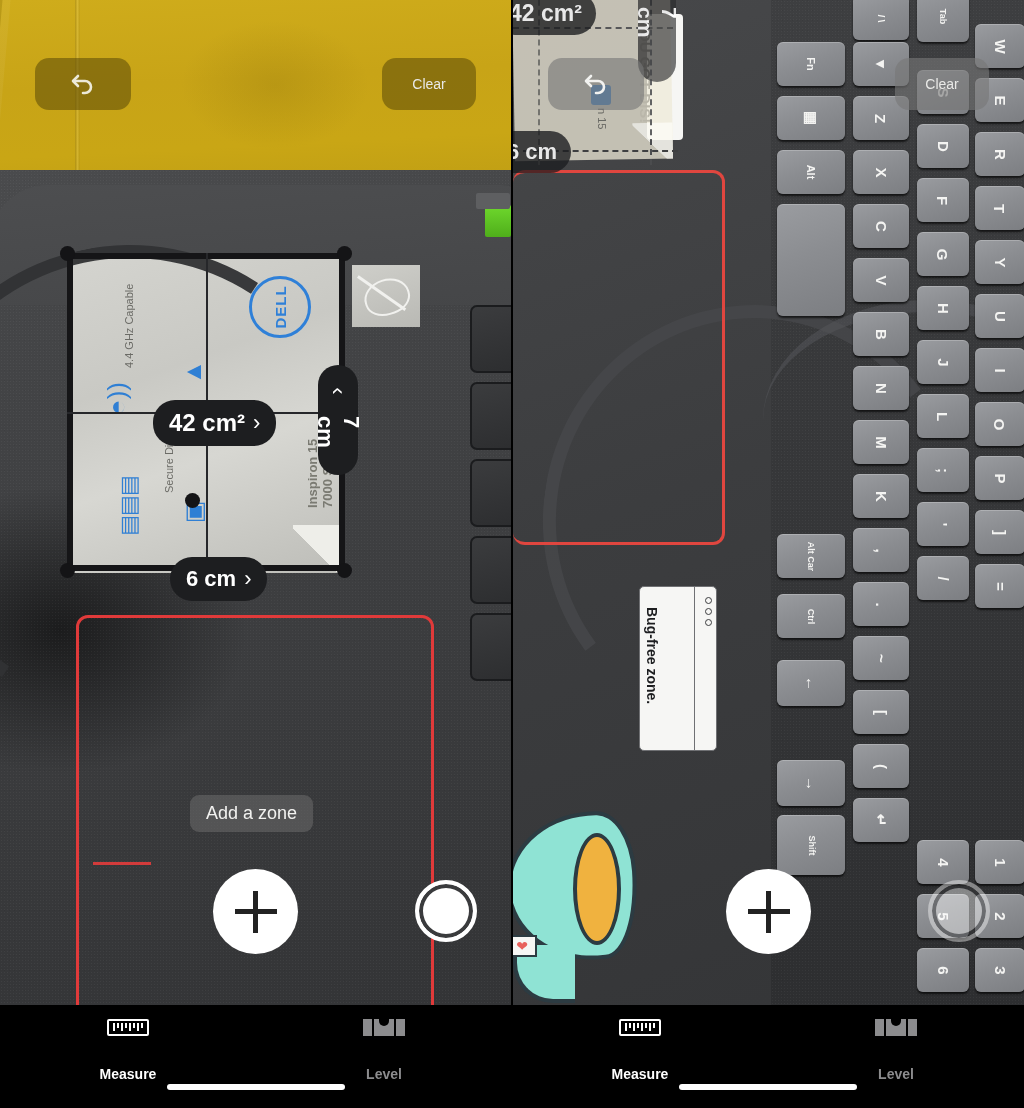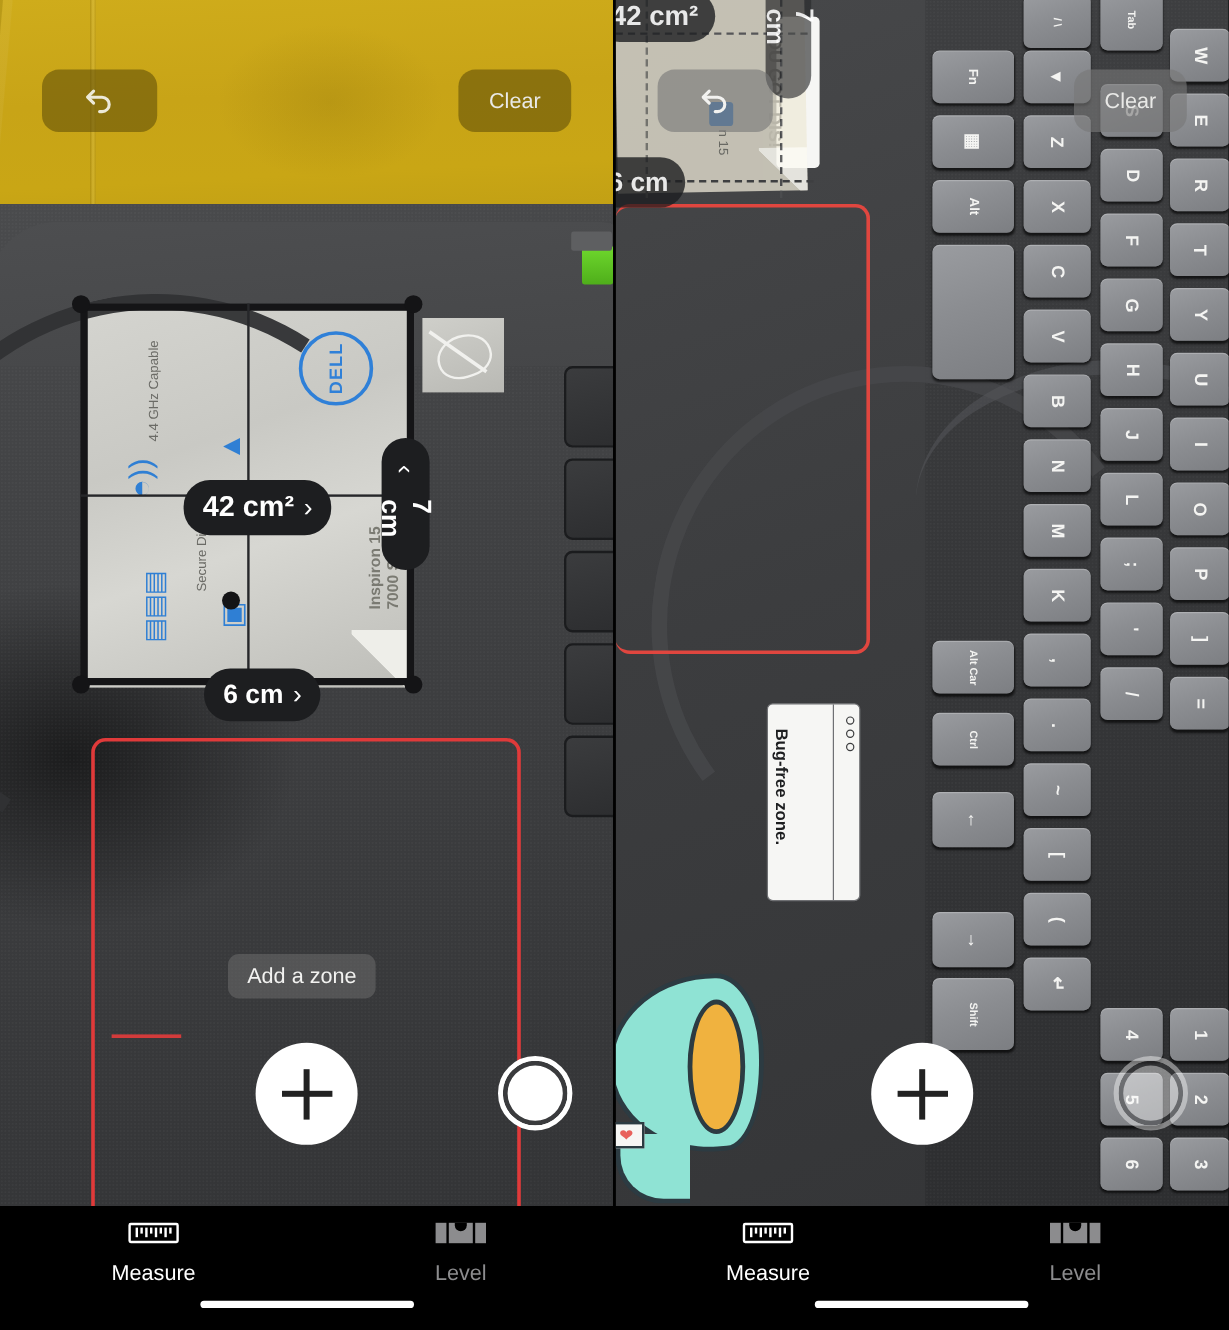--- a/index.html
+++ b/index.html
@@ -194,21 +194,21 @@
   
   .btn-undo, .btn-clear{
     position:absolute; border-radius:14px;
     background:rgba(120,120,120,.62);
     display:flex; align-items:center; justify-content:center; z-index:40;
   }
   .left .btn-undo, .left .btn-clear{ background:rgba(90,72,8,.55); }
   .btn-undo{ left:35px; top:58px; width:96px; height:52px; }
   .btn-clear{ left:382px; top:58px; width:94px; height:52px; }
   .right .btn-undo{ left:547px; }
-  .btn-clear span{ color:#e9e9e7; font-size:18px; }
+  .btn-clear span{ color:#e9e9e7; font-size:14px; }
   .undo-glyph{
     display:block; width:26px; height:22px; position:relative;
   }
   .undo-glyph svg{ display:block; }
 
   .hint{
     position:absolute; left:190px; top:795px; padding:8px 16px; border-radius:9px;
     background:rgba(108,108,108,.55); color:#f2f2f0; font-size:18px; z-index:40;
   }
   .fab{
@@ -292,21 +292,21 @@
 
   
   .tabbar{
     position:absolute; bottom:0; left:0; width:1024px; height:103px; background:#000; z-index:70;
   }
   .tabhalf{ position:absolute; top:0; width:512px; height:103px; }
   .tabhalf.l{ left:0; } .tabhalf.r{ left:512px; }
   .tab{ position:absolute; top:14px; width:160px; text-align:center; }
   .tab.measure{ left:48px; }
   .tab.level  { left:304px; }
-  .tab .lbl{ display:block; margin-top:10px; font-size:18px; }
+  .tab .lbl{ display:block; margin-top:26px; font-size:14px;font-weight:bold; }
   .tab.measure .lbl{ color:#fff; }
   .tab.level   .lbl{ color:#8c8c8e; }
   .ruler-icon{
     display:inline-block; width:42px; height:17px; border:2px solid #fff; border-radius:2px;
     position:relative; background:#000;
   }
   .ruler-icon i{ position:absolute; top:2px; width:1.6px; background:#fff; }
   .level-icon{ display:inline-block; width:42px; height:17px; position:relative; }
   .level-icon .lb{ position:absolute; top:0; height:17px; background:#8c8c8e; }
   .level-icon .l1{ left:0; width:9px; }

